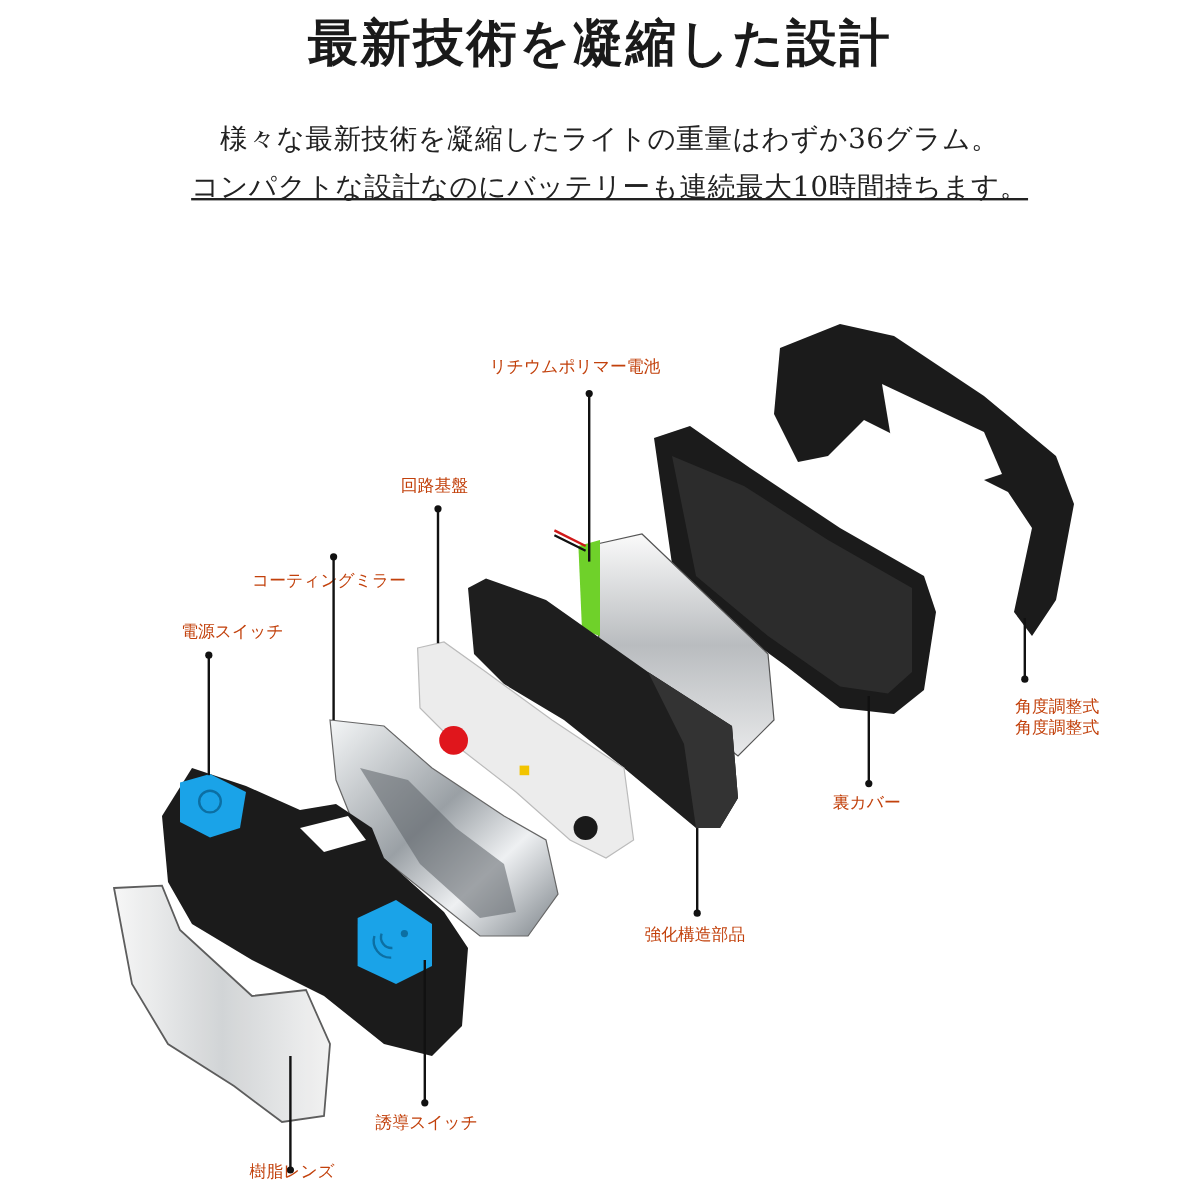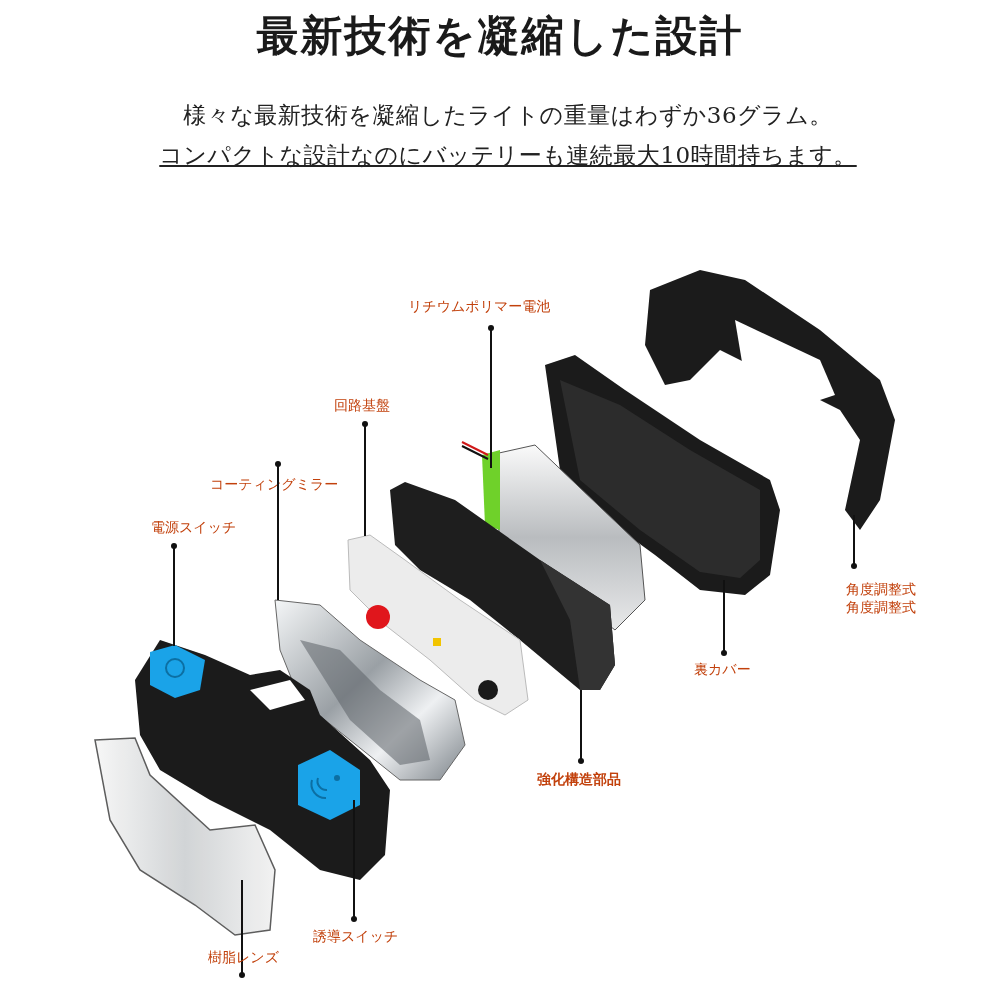--- a/index.html
+++ b/index.html
@@ -115,21 +115,21 @@
   <div>角度調整式</div>
   <div>角度調整式</div>
 </div>
 
 <div class="leader" style="left:723px; top:580px; height:72px;"></div>
 <div class="dot" style="left:723px; top:650px;"></div>
 <div class="label" style="left:694px; top:660px;">裏カバー</div>
 
 <div class="leader" style="left:580px; top:690px; height:70px;"></div>
 <div class="dot" style="left:580px; top:758px;"></div>
-<div class="label" style="left:537px; top:770px;font-weight:bold;">強化構造部品</div>
+<div class="label" style="left:537px; top:770px;">強化構造部品</div>
 
 <div class="leader" style="left:353px; top:800px; height:118px;"></div>
 <div class="dot" style="left:353px; top:916px;"></div>
 <div class="label" style="left:313px; top:927px;">誘導スイッチ</div>
 
 <div class="leader" style="left:241px; top:880px; height:95px;"></div>
 <div class="dot" style="left:241px; top:972px;"></div>
-<div class="label" style="left:208px; top:948px;">樹脂レンズ</div>
+<div class="label" style="left:208px; top:968px;">樹脂レンズ</div>
 
 </body></html>

